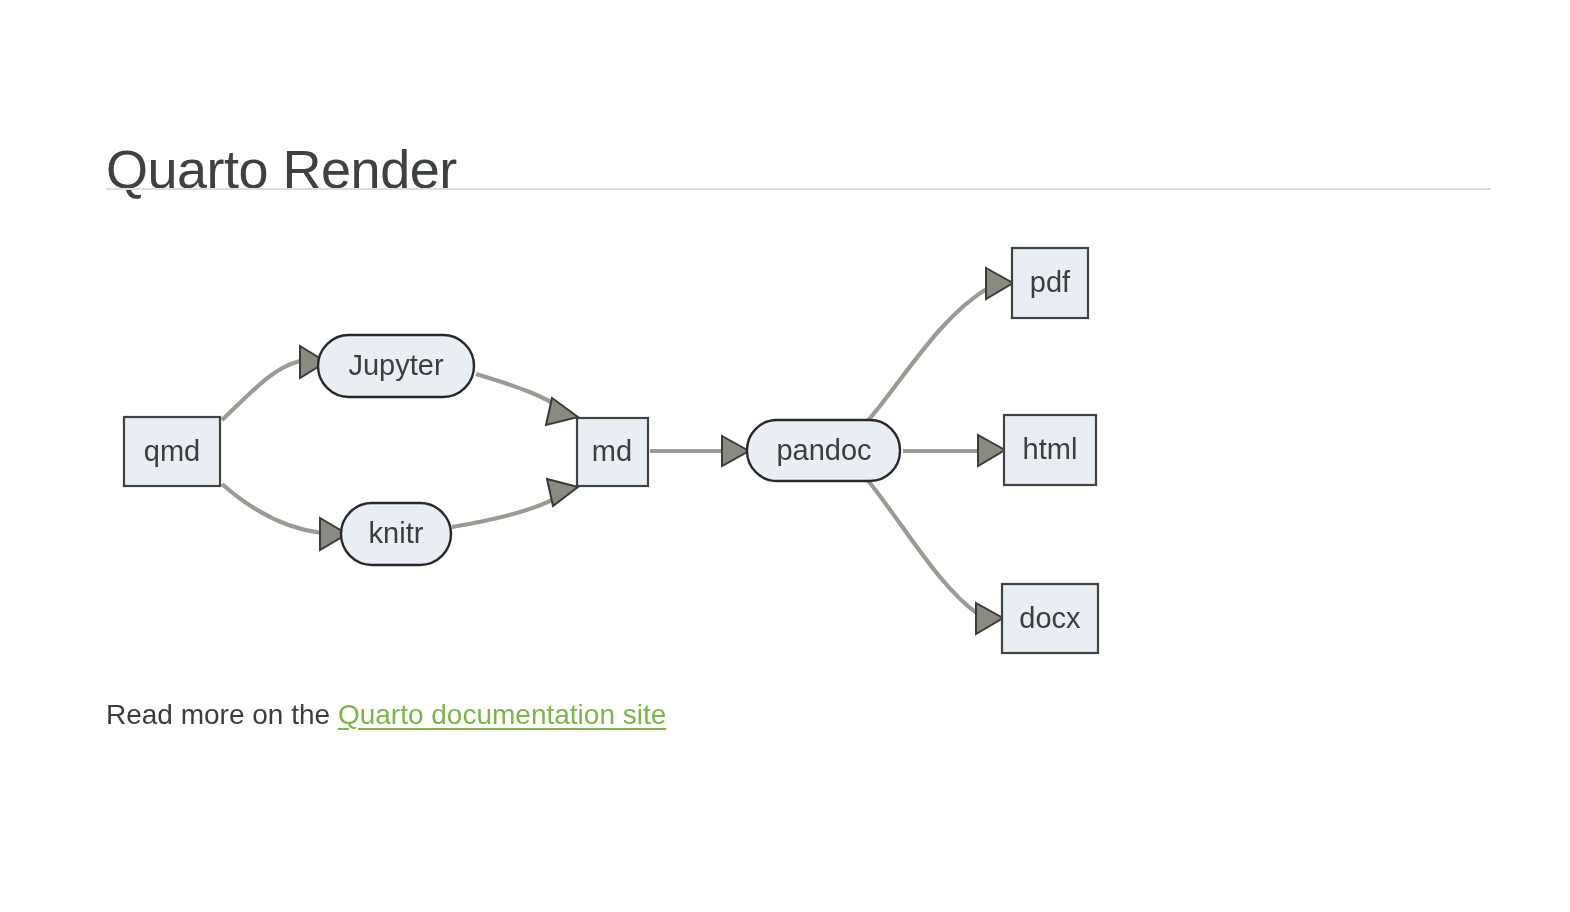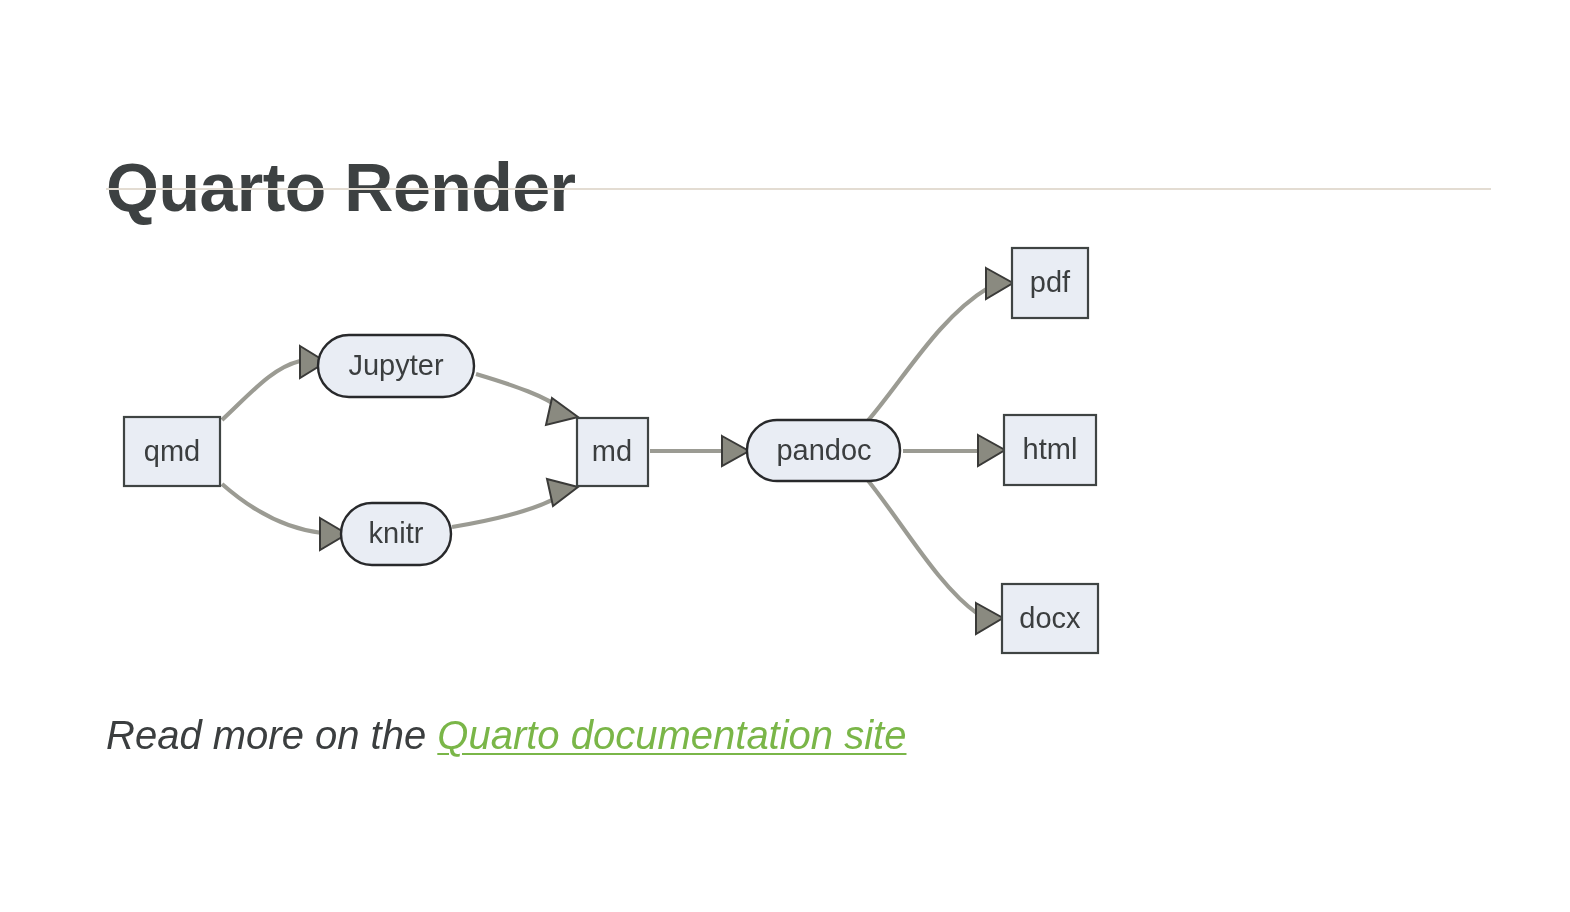--- a/index.html
+++ b/index.html
@@ -22,22 +22,22 @@
     top: 0;
     width: 1570px;
     height: 912px;
   }
 
   
   .page-title {
     position: absolute;
     left: 106px;
     top: 104px;
-    font-size: 68px;
-    font-weight: 700;
+    font-size: 54px;
+    font-weight: 400;
     line-height: 1.1;
     letter-spacing: -0.5px;
     color: #3d4142;
     white-space: nowrap;
   }
 
   .title-rule {
     position: absolute;
     left: 106px;
     top: 188px;
@@ -86,25 +86,24 @@
     stroke: #3a3a38;
     stroke-width: 2;
     stroke-linejoin: miter;
   }
 
   
   .read-more {
     position: absolute;
     left: 106px;
     top: 668px;
-    font-size: 40px;
+    font-size: 28px;
     line-height: 1.35;
     color: #3b3e3f;
     white-space: nowrap;
-    font-style: italic;
   }
   .read-more a {
     color: #7ab648;
     text-decoration: underline;
     text-decoration-color: #7ab648;
     text-underline-offset: 4px;
     text-decoration-thickness: 2px;
   }
 </style>
 </head>

